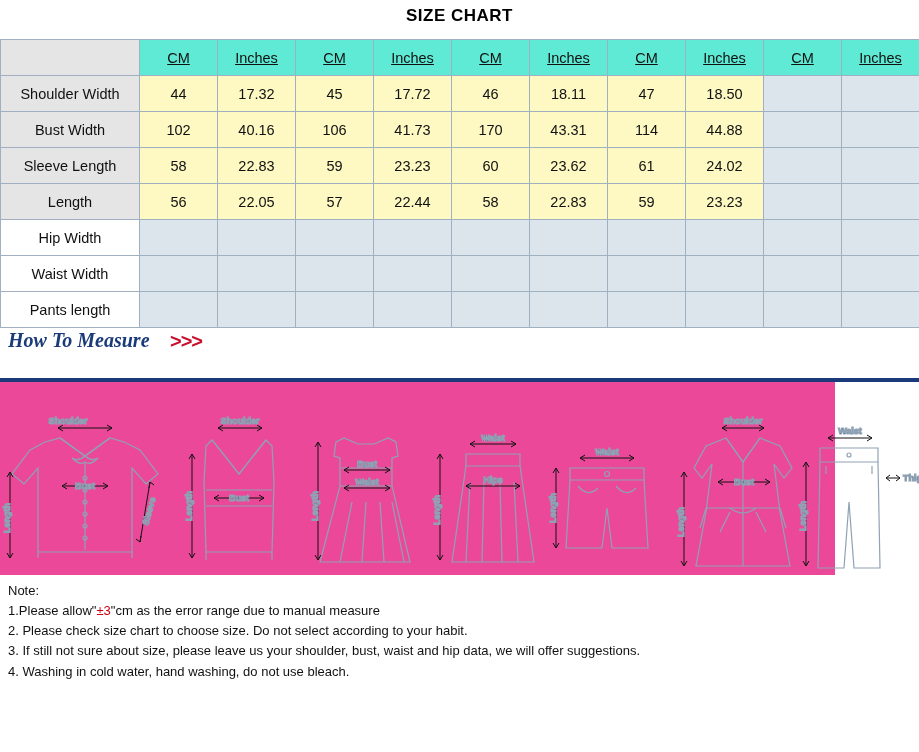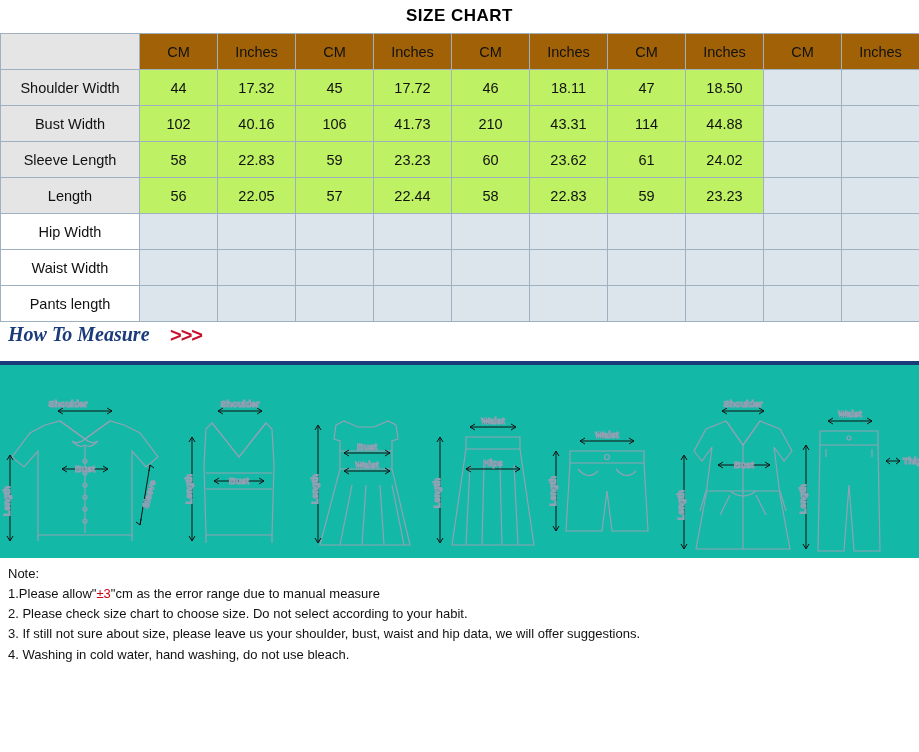--- a/index.html
+++ b/index.html
@@ -11,21 +11,21 @@
     color: #111;
     overflow: hidden;
   }
   .page { position: relative; width: 919px; height: 752px; }
 
   .chart-title {
     text-align: center;
     font-size: 17px;
     font-weight: bold;
     letter-spacing: .5px;
-    padding: 6px 0 7px 0;
+    padding: 6px 0 13px 0;
     color: #000;
   }
 
   table.size-chart {
     width: 919px;
     border-collapse: collapse;
     table-layout: fixed;
   }
   table.size-chart td, table.size-chart th {
     border: 1px solid #9fb0c0;
@@ -46,32 +46,33 @@
     background: #e5e5e5;
   }
   th.size-head {
     color: #c8102e;
     font-size: 20px;
     font-weight: bold;
     background: #dde5ec;
     height: 36px;
   }
   td.unit-head {
-    background: #a16207;
+    background: #5eead4;
     font-size: 14px;
-  }
-  td.val { background: #bef264; }
+    text-decoration: underline;
+  }
+  td.val { background: #fef9c3; }
   td.empty { background: #dde5ec; }
   tr.shade td.val, tr.shade td.empty { background: #dde5ec; }
   tr.shade td.rowhead { background: #ffffff; }
 
   
   .measure-band {
     position: relative;
-    height: 39px;
+    height: 50px;
     border-top: 1px solid #ffffff;
   }
   .measure-title {
     position: absolute;
     left: 8px; top: 0;
     font-size: 20px;
     font-weight: bold;
     font-style: italic;
     color: #1a3a7a;
     font-family: "Liberation Serif", serif;
@@ -85,23 +86,23 @@
     letter-spacing: -1px;
   }
   .band-rule {
     height: 4px;
     background: #1a3a7a;
     width: 919px;
   }
 
   .figures {
     position: relative;
-    width: 919px;
+    width: 835px;
     height: 193px;
-    background: #14b8a6;
+    background: #ec4899;
   }
   .figures svg { display: block; }
 
   .notes {
     padding: 6px 0 0 8px;
     font-size: 13px;
     line-height: 1.55;
     color: #111;
   }
   .notes .red { color: #d00014; }
@@ -156,21 +157,21 @@
         <td class="val">18.50</td>
         <td class="empty"></td>
         <td class="empty"></td>
       </tr>
       <tr>
         <td class="rowhead">Bust Width</td>
         <td class="val">102</td>
         <td class="val">40.16</td>
         <td class="val">106</td>
         <td class="val">41.73</td>
-        <td class="val">210</td>
+        <td class="val">170</td>
         <td class="val">43.31</td>
         <td class="val">114</td>
         <td class="val">44.88</td>
         <td class="empty"></td>
         <td class="empty"></td>
       </tr>
       <tr>
         <td class="rowhead">Sleeve Length</td>
         <td class="val">58</td>
         <td class="val">22.83</td>

